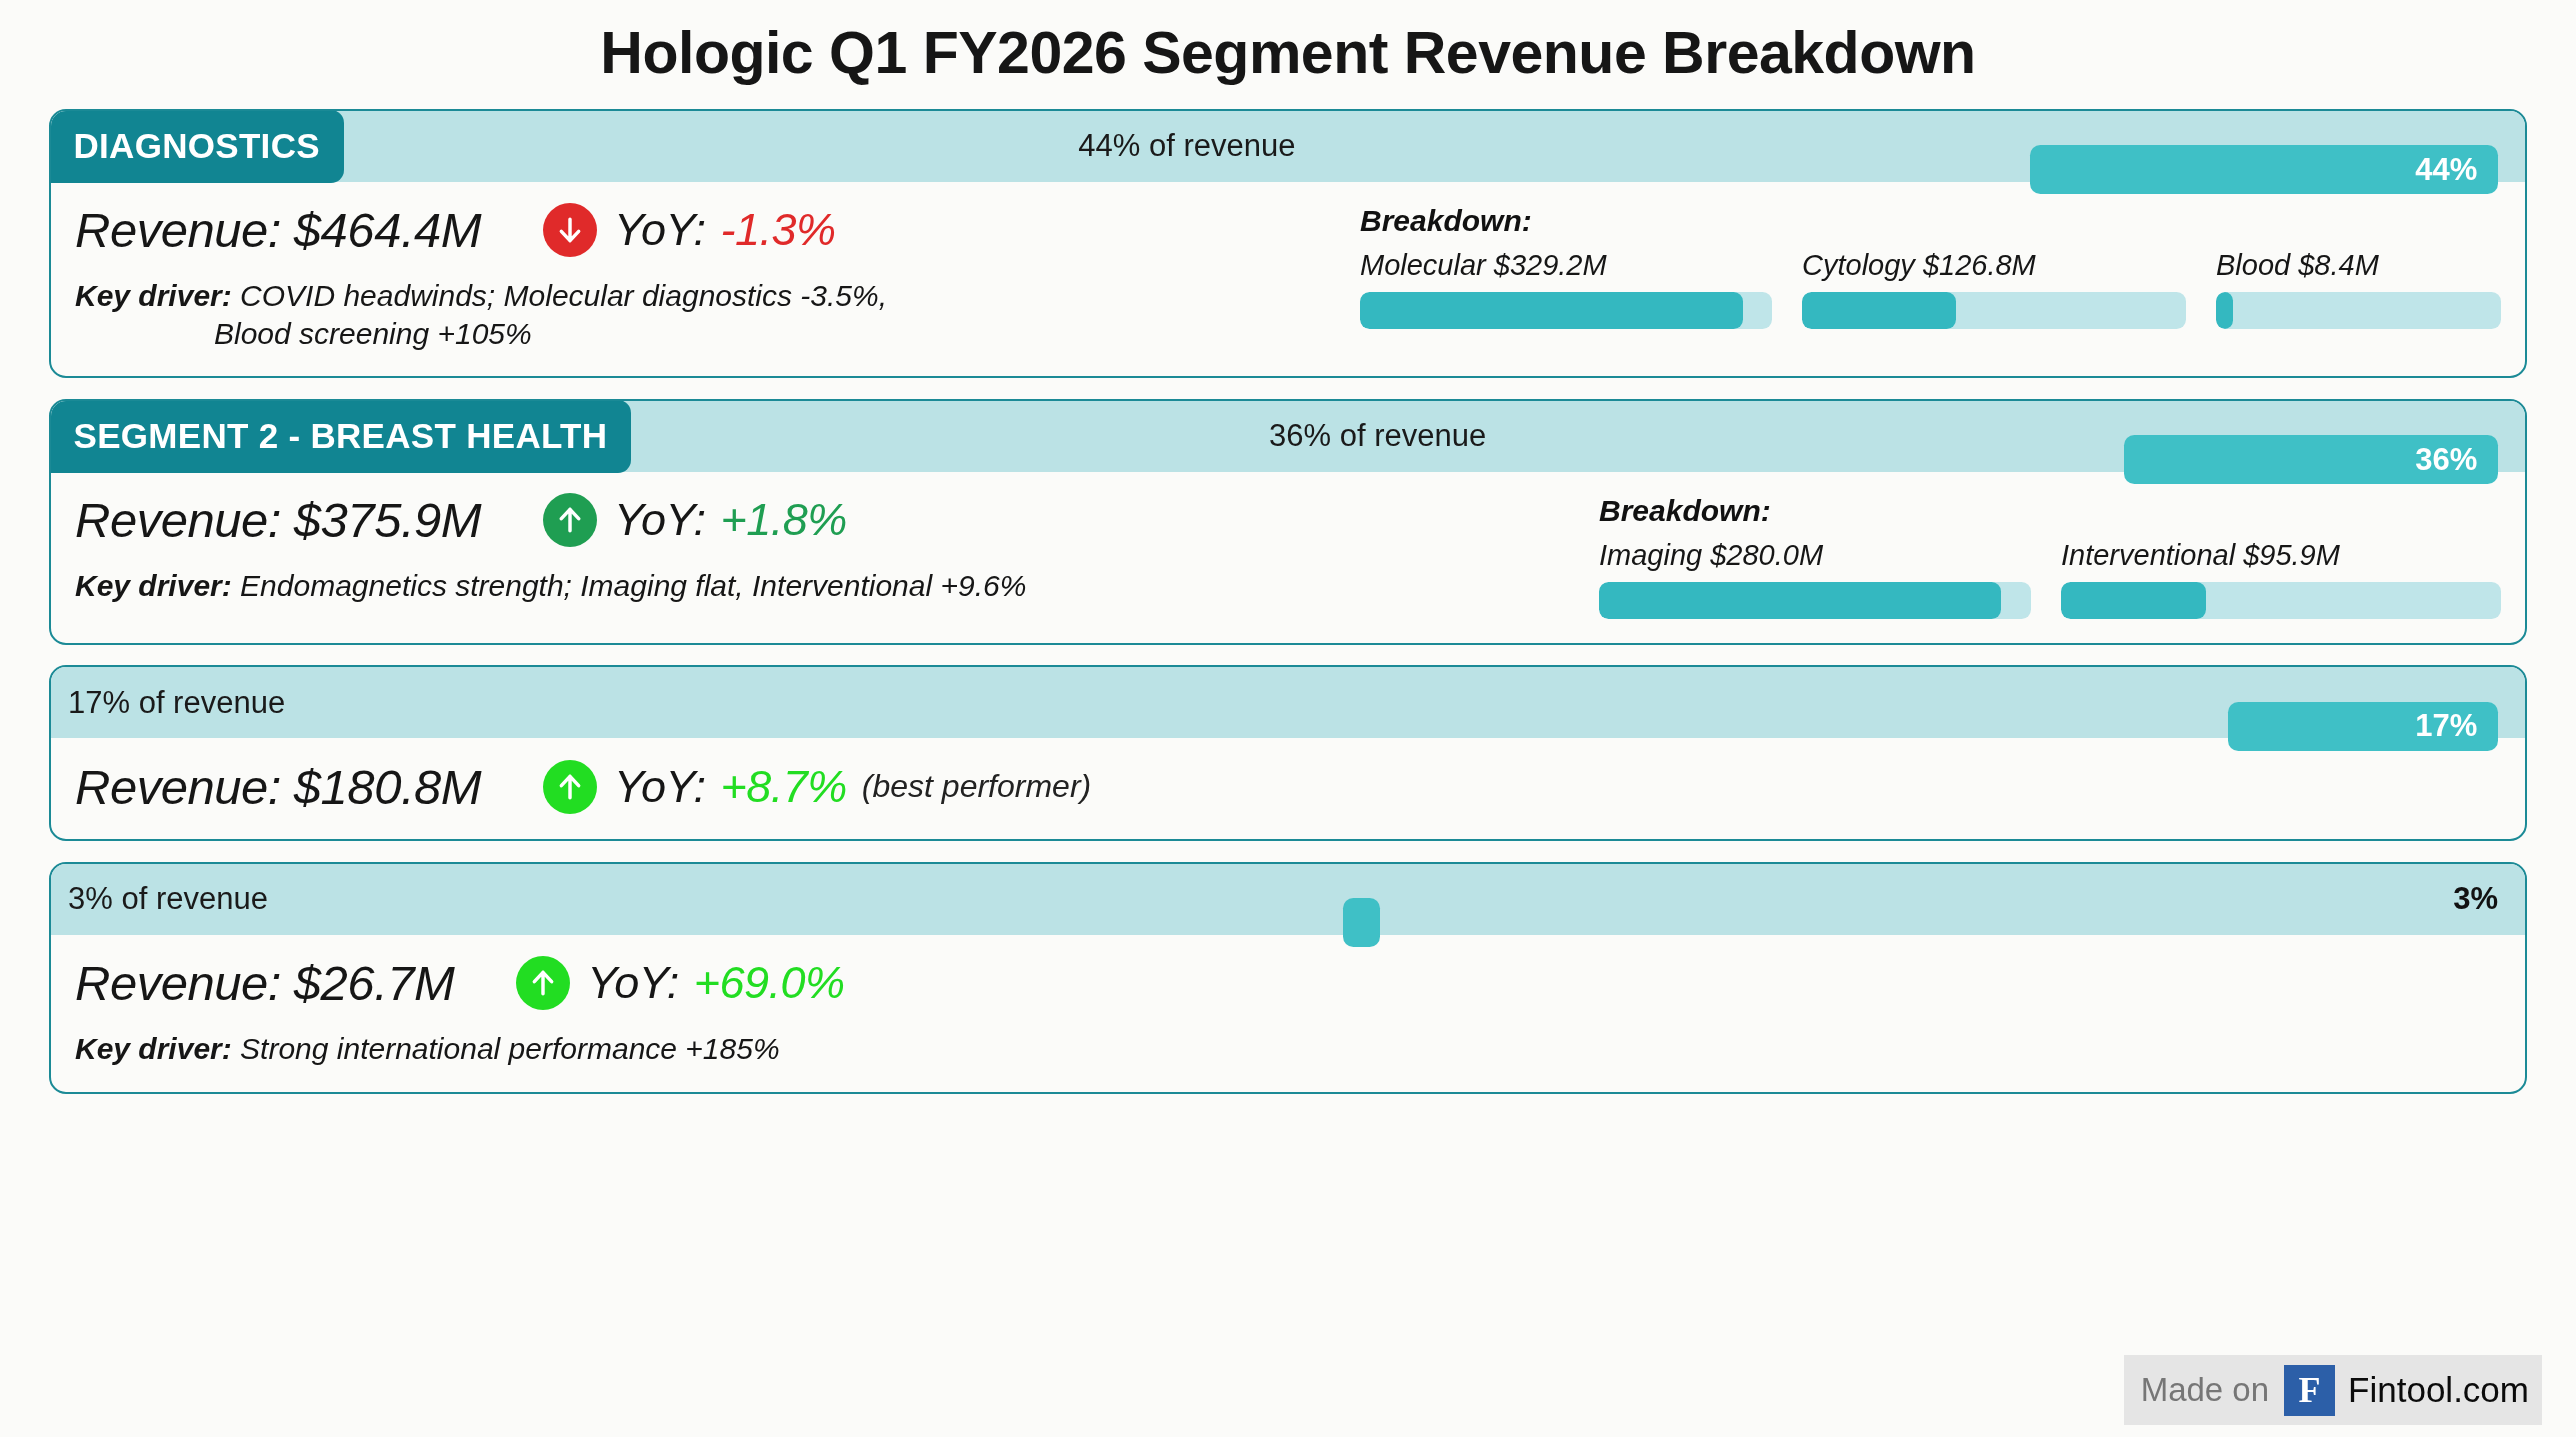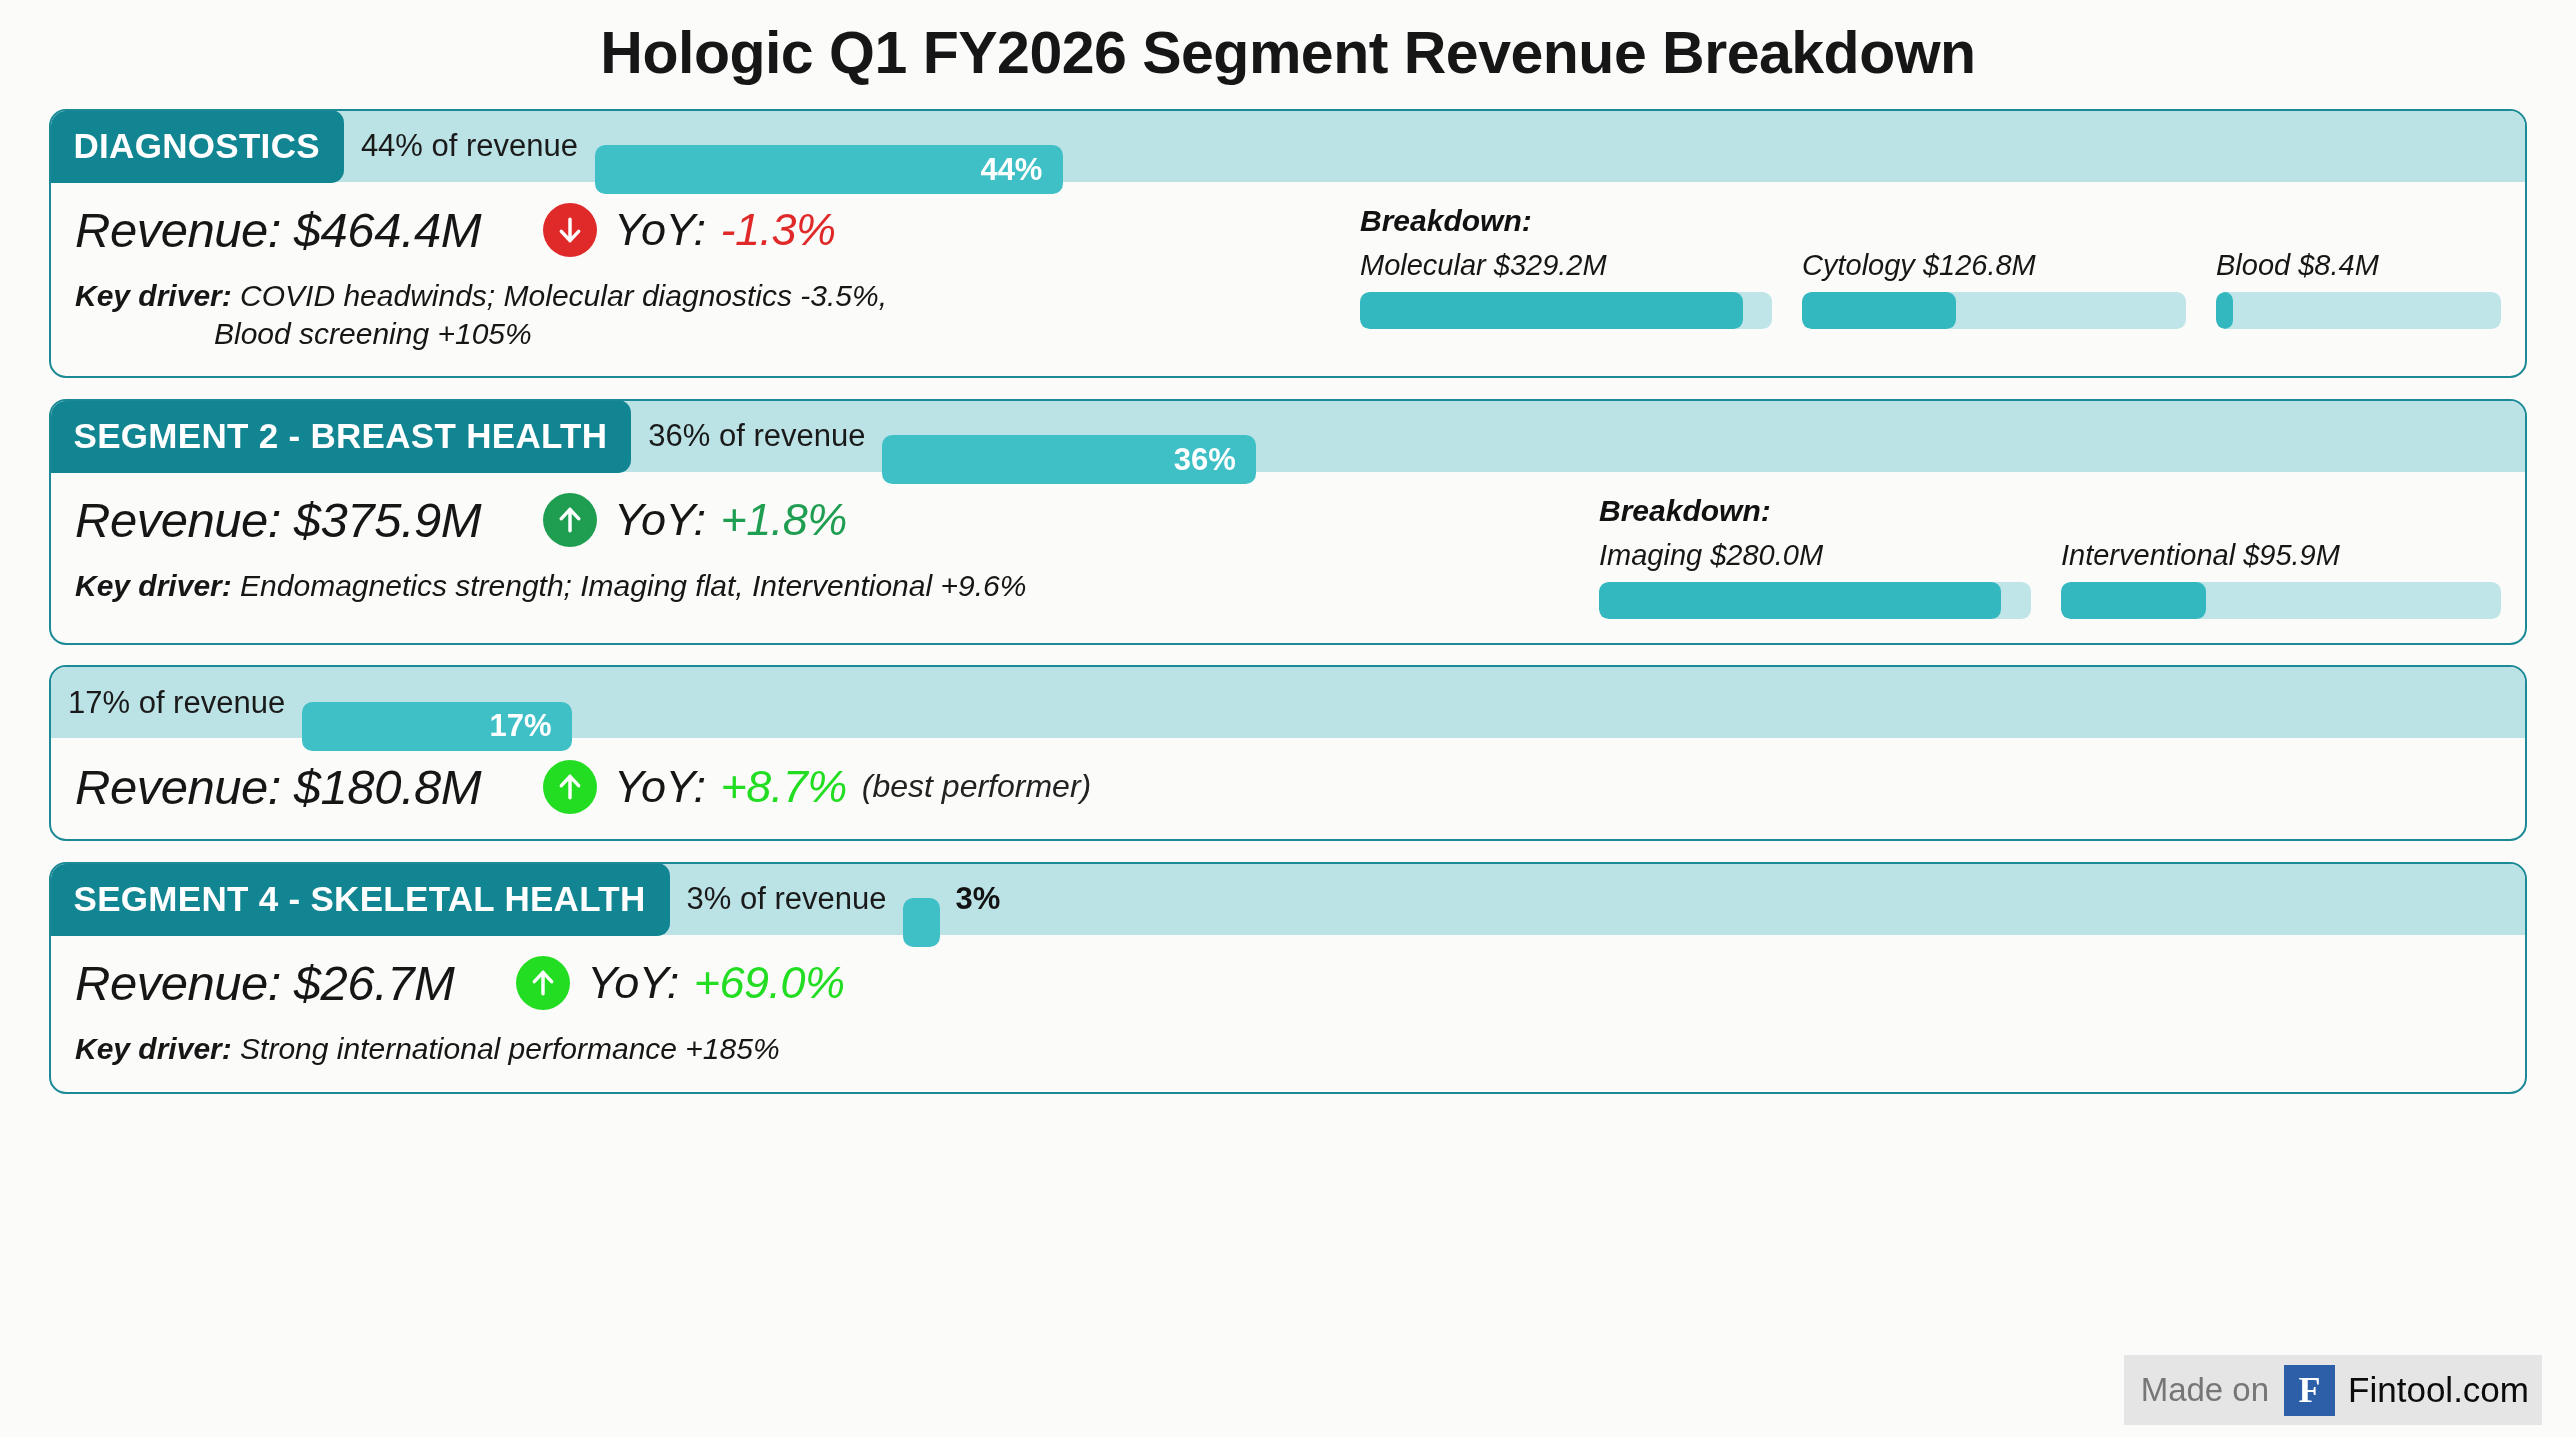--- a/index.html
+++ b/index.html
@@ -42,21 +42,22 @@
     margin-bottom: 20.6px;
   }
 
   
   .card-head {
     position: relative;
     display: flex;
     align-items: center;
     background: #bbe2e5;
     height: 71px;
-    padding-right: 40px;
+    padding-right: 27px;
+    justify-content: space-between;
   }
 
   .seg-pill {
     display: flex;
     align-items: center;
     height: 73px;
     background: #118592;
     color: #ffffff;
     font-size: 35px;
     font-weight: 700;
@@ -373,21 +374,20 @@
                 <span class="yoy-label">YoY:</span>
                 <span class="yoy-value" style="color: rgb(34, 221, 34);">+8.7%</span>
                 <span class="yoy-note">(best performer)</span>
               </span>
             </div>
           </div>
         </div>
       </div>
       <div class="card">
         <div class="card-head">
-          <div class="seg-pill">SEGMENT 4 - SKELETAL HEALTH</div>
           <div class="share-label">3% of revenue</div>
           <div class="share-bar" style="width: 37px;"></div>
           <span class="share-pct-outside">3%</span>
         </div>
         <div class="card-body">
           <div class="body-left full">
             <div class="rev-row">
               <span class="revenue">Revenue: $26.7M</span>
               <span class="yoy-group">
                 <span class="yoy-badge" style="background: rgb(34, 221, 34);">

